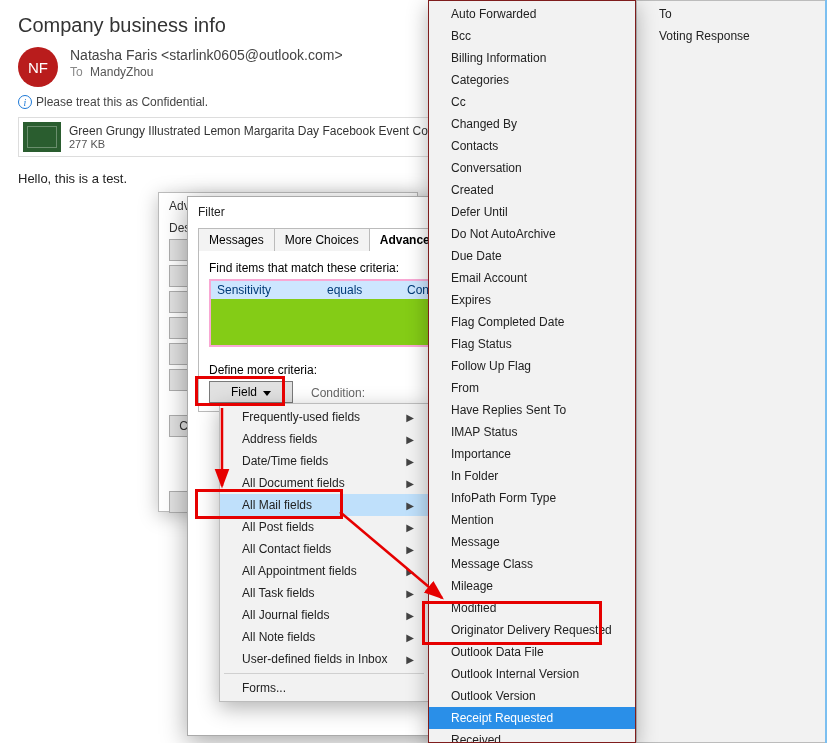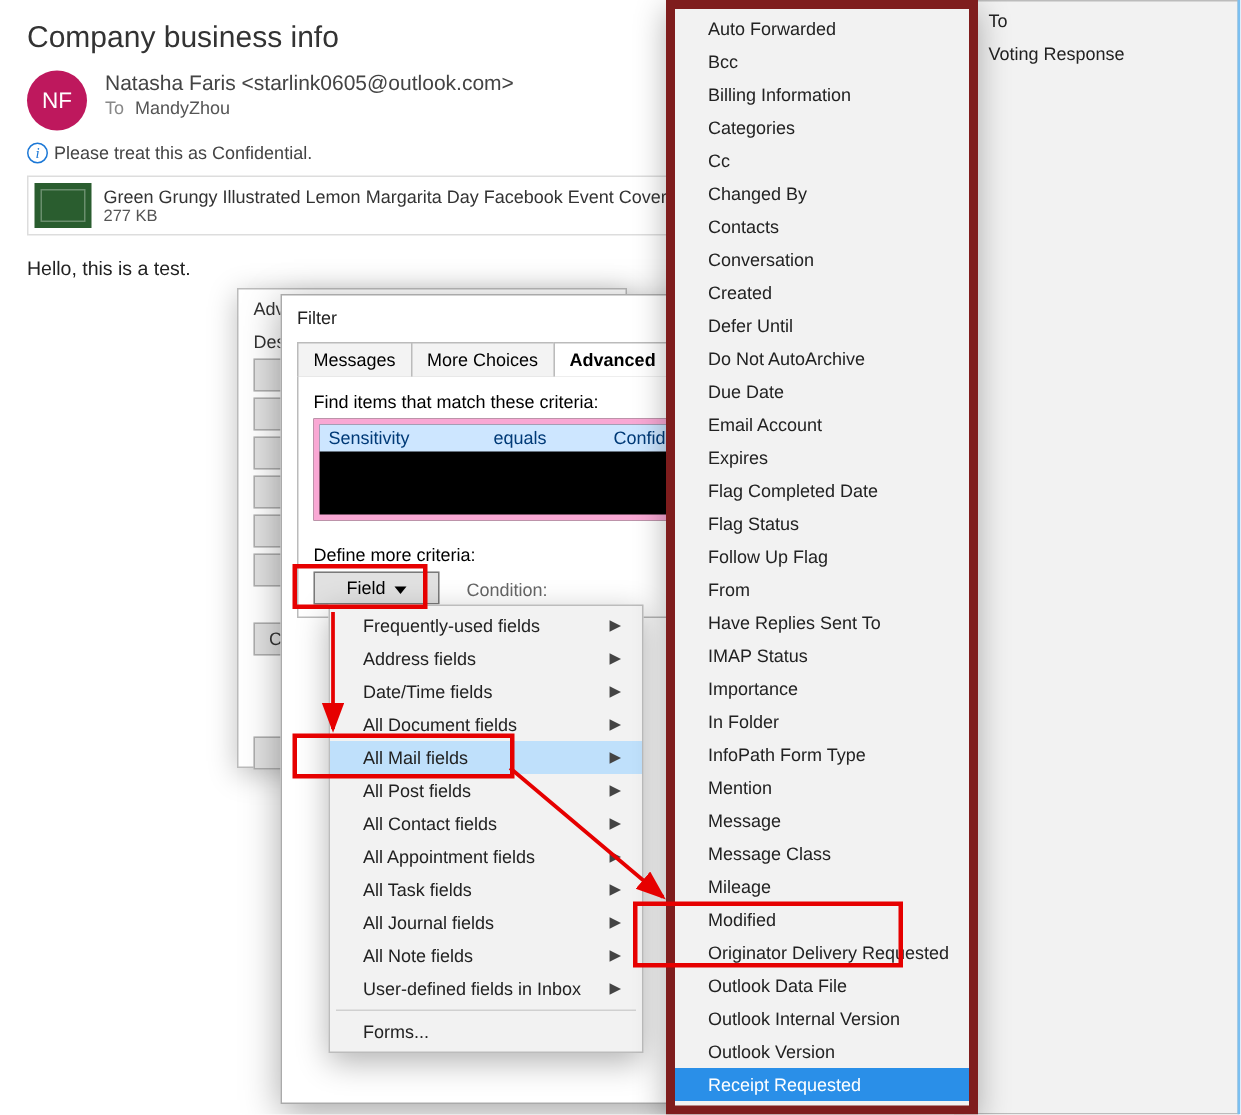--- a/index.html
+++ b/index.html
@@ -2,21 +2,21 @@
 <html><head>
 <meta charset="utf-8">
 <style>
   * { box-sizing: border-box; font-family: "Segoe UI", Tahoma, sans-serif; }
   body { margin: 0; width: 827px; height: 743px; background: #fff; font-size: 12px; color: #000; position: relative; overflow: hidden; }
 
   
   .email-header { padding: 14px 20px 4px 18px; }
   .subject { font-size: 20px; color: #333; margin: 0 0 10px 0; font-weight: normal; }
   .sender-row { display: flex; align-items: flex-start; }
-  .avatar { width: 40px; height: 40px; border-radius: 50%; background: #be185d; color: #fff; display: flex; align-items: center; justify-content: center; font-size: 15px; font-weight: 400; margin-right: 12px; flex: 0 0 40px; }
+  .avatar { width: 40px; height: 40px; border-radius: 50%; background: #b91c1c; color: #fff; display: flex; align-items: center; justify-content: center; font-size: 15px; font-weight: 400; margin-right: 12px; flex: 0 0 40px; }
   .sender-block { flex: 1 1 auto; }
   .sender-line { font-size: 14px; color: #444; }
   .to-line { font-size: 12px; color: #555; margin-top: 2px; }
   .to-label { color: #888; margin-right: 4px; }
 
   .confidential { display: flex; align-items: center; padding: 4px 0 4px 18px; color: #444; font-size: 12px; }
   .info-icon { width: 14px; height: 14px; border: 1px solid #1c78d6; border-radius: 50%; color: #1c78d6; display: inline-flex; align-items: center; justify-content: center; font-size: 10px; margin-right: 4px; font-style: italic; font-family: Georgia, serif; }
 
   .attachment { display: flex; align-items: center; margin: 4px 0 0 18px; border: 1px solid #ddd; padding: 4px; width: 520px; }
   .attach-thumb { width: 38px; height: 30px; background: #2a5d2f; margin-right: 8px; position: relative; }
@@ -35,21 +35,21 @@
   .adv-label { color: #333; font-size: 12px; }
 
   
   .filter-dialog { position: absolute; left: 187px; top: 196px; width: 430px; height: 540px; background: #fff; border: 1px solid #aaa; box-shadow: 0 6px 24px rgba(0,0,0,.35); z-index: 2; }
   .dlg-title { padding: 8px 10px; font-size: 12px; color: #222; border-bottom: none; }
   .tabs { display: flex; padding: 0 10px; }
   .tab { padding: 4px 10px; border: 1px solid #bbb; border-bottom: none; background: #f3f3f3; font-size: 12px; margin-right: -1px; position: relative; top: 1px; }
   .tab.active { background: #fff; font-weight: 600; }
   .tab-body { border: 1px solid #bbb; margin: 0 10px; padding: 8px 10px; background: #fff; }
   .criteria-label { font-size: 12px; margin: 2px 0 4px; }
-  .criteria-list { border: 4px solid #f9a8d4; height: 68px; background: #000000; }
+  .criteria-list { border: 2px solid #f9a8d4; height: 68px; background: #84cc16; }
   .criteria-head { display: flex; background: #cde6ff; color: #003a77; font-size: 12px; }
   .criteria-head div { padding: 2px 6px; }
   .ch-field { width: 110px; }
   .ch-cond { width: 80px; }
   .ch-val { flex: 1; }
 
   .define-label { margin-top: 16px; font-size: 12px; text-decoration: underline; text-decoration-color: transparent; }
   .define-row { display: flex; gap: 18px; margin-top: 4px; }
   .field-btn { width: 84px; height: 22px; border: 1px solid #7a7a7a; background: #e1e1e1; display: flex; align-items: center; justify-content: center; position: relative; }
   .field-btn .caret { margin-left: 6px; }
@@ -57,21 +57,21 @@
   .red-box-field { position: absolute; border: 3px solid #e60000; pointer-events: none; z-index: 50; }
 
   
   .submenu { position: absolute; left: 219px; top: 403px; width: 210px; background: #f2f2f2; border: 1px solid #bcbcbc; box-shadow: 0 6px 20px rgba(0,0,0,.3); z-index: 3; padding: 2px 0; }
   .sm-item { display: flex; align-items: center; justify-content: space-between; padding: 4px 14px 4px 22px; font-size: 12px; color: #222; }
   .sm-item.highlight { background: #bfe0fb; }
   .sm-item .chev { color: #444; font-size: 10px; }
   .sm-sep { height: 1px; background: #d0d0d0; margin: 3px 4px; }
 
   
-  .fields-menu { position: absolute; left: 444px; top: 0; width: 208px; height: 743px; background: #f2f2f2; border: 6px solid #7f1d1d; box-shadow: 0 6px 20px rgba(0,0,0,.3); z-index: 4; padding: 2px 0; overflow: hidden; }
+  .fields-menu { position: absolute; left: 428px; top: 0; width: 208px; height: 743px; background: #f2f2f2; border: 1px solid #7f1d1d; box-shadow: 0 6px 20px rgba(0,0,0,.3); z-index: 4; padding: 2px 0; overflow: hidden; }
   .fm-item { padding: 4px 8px 4px 22px; font-size: 12px; color: #222; white-space: nowrap; }
   .fm-item.highlight { background: #2a8fe8; color: #fff; }
 
   
   .right-menu { position: absolute; left: 636px; top: 0; width: 190px; height: 743px; background: #f2f2f2; border: 1px solid #bcbcbc; z-index: 3; padding: 2px 0; }
   .rm-item { padding: 4px 8px 4px 22px; font-size: 12px; color: #222; }
 
   .right-edge { position: absolute; top:0; left: 825px; width:2px; height:743px; background:#7bbff0; z-index:10;}
 
   

